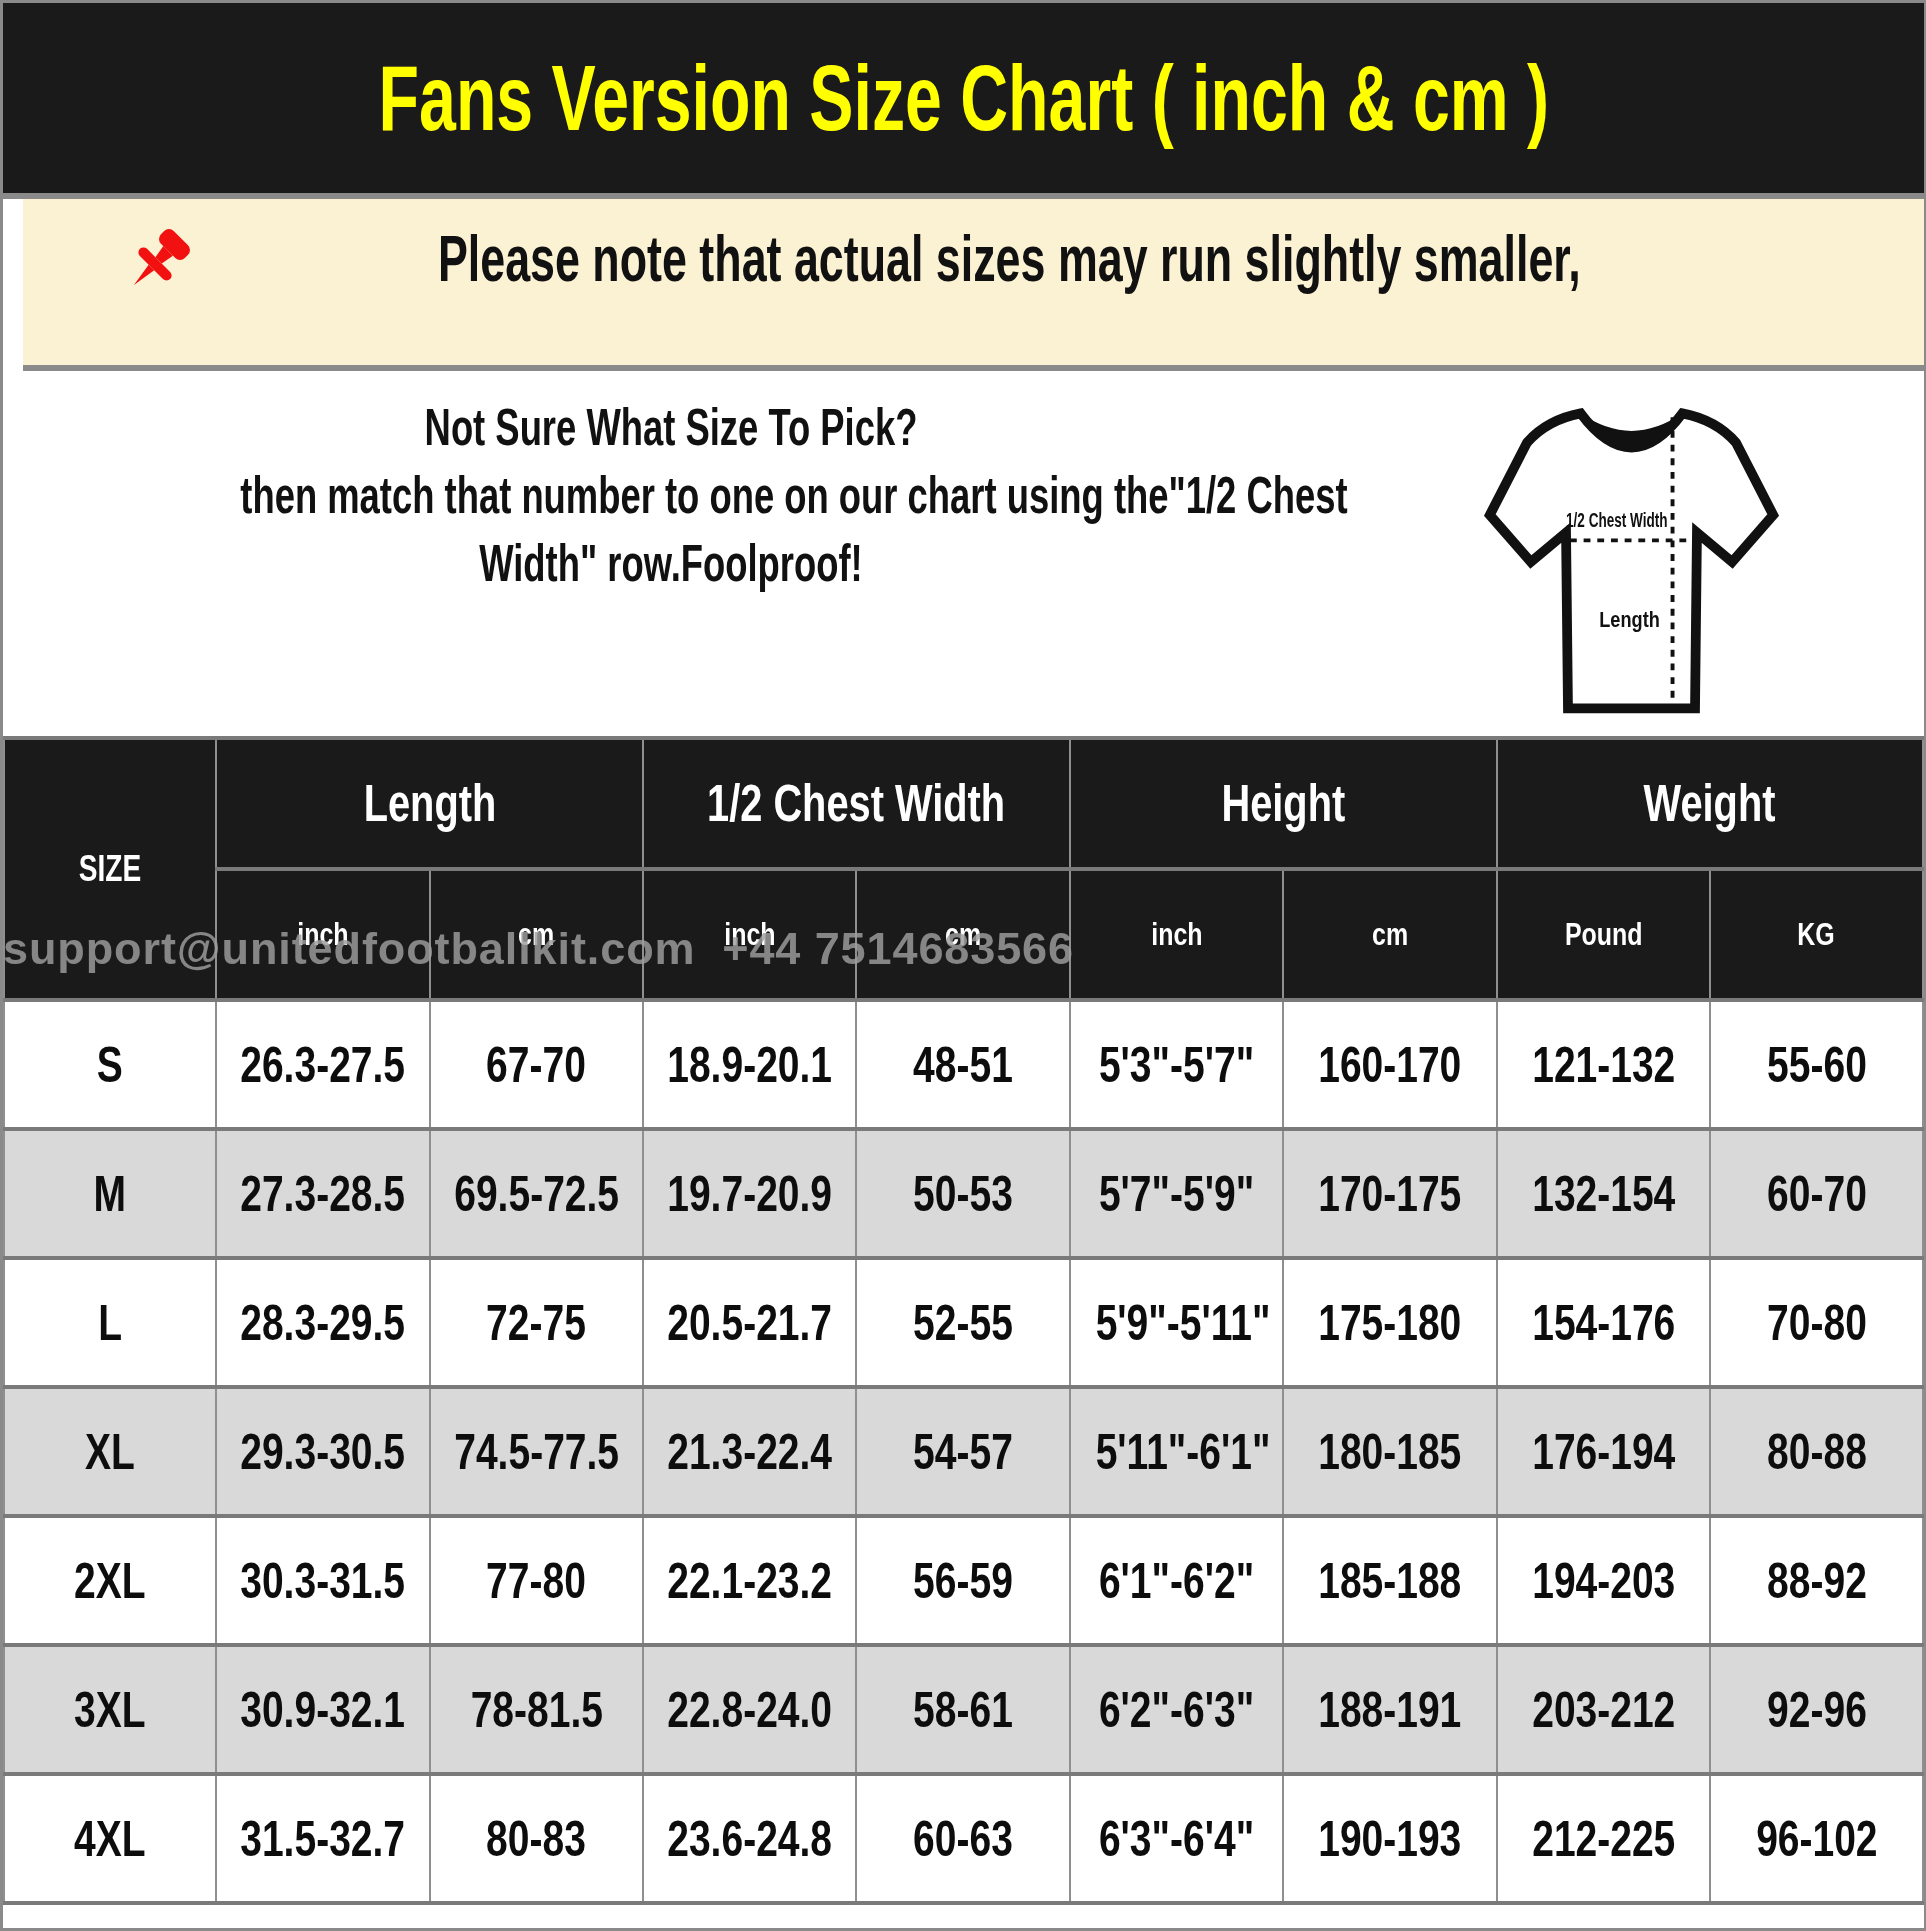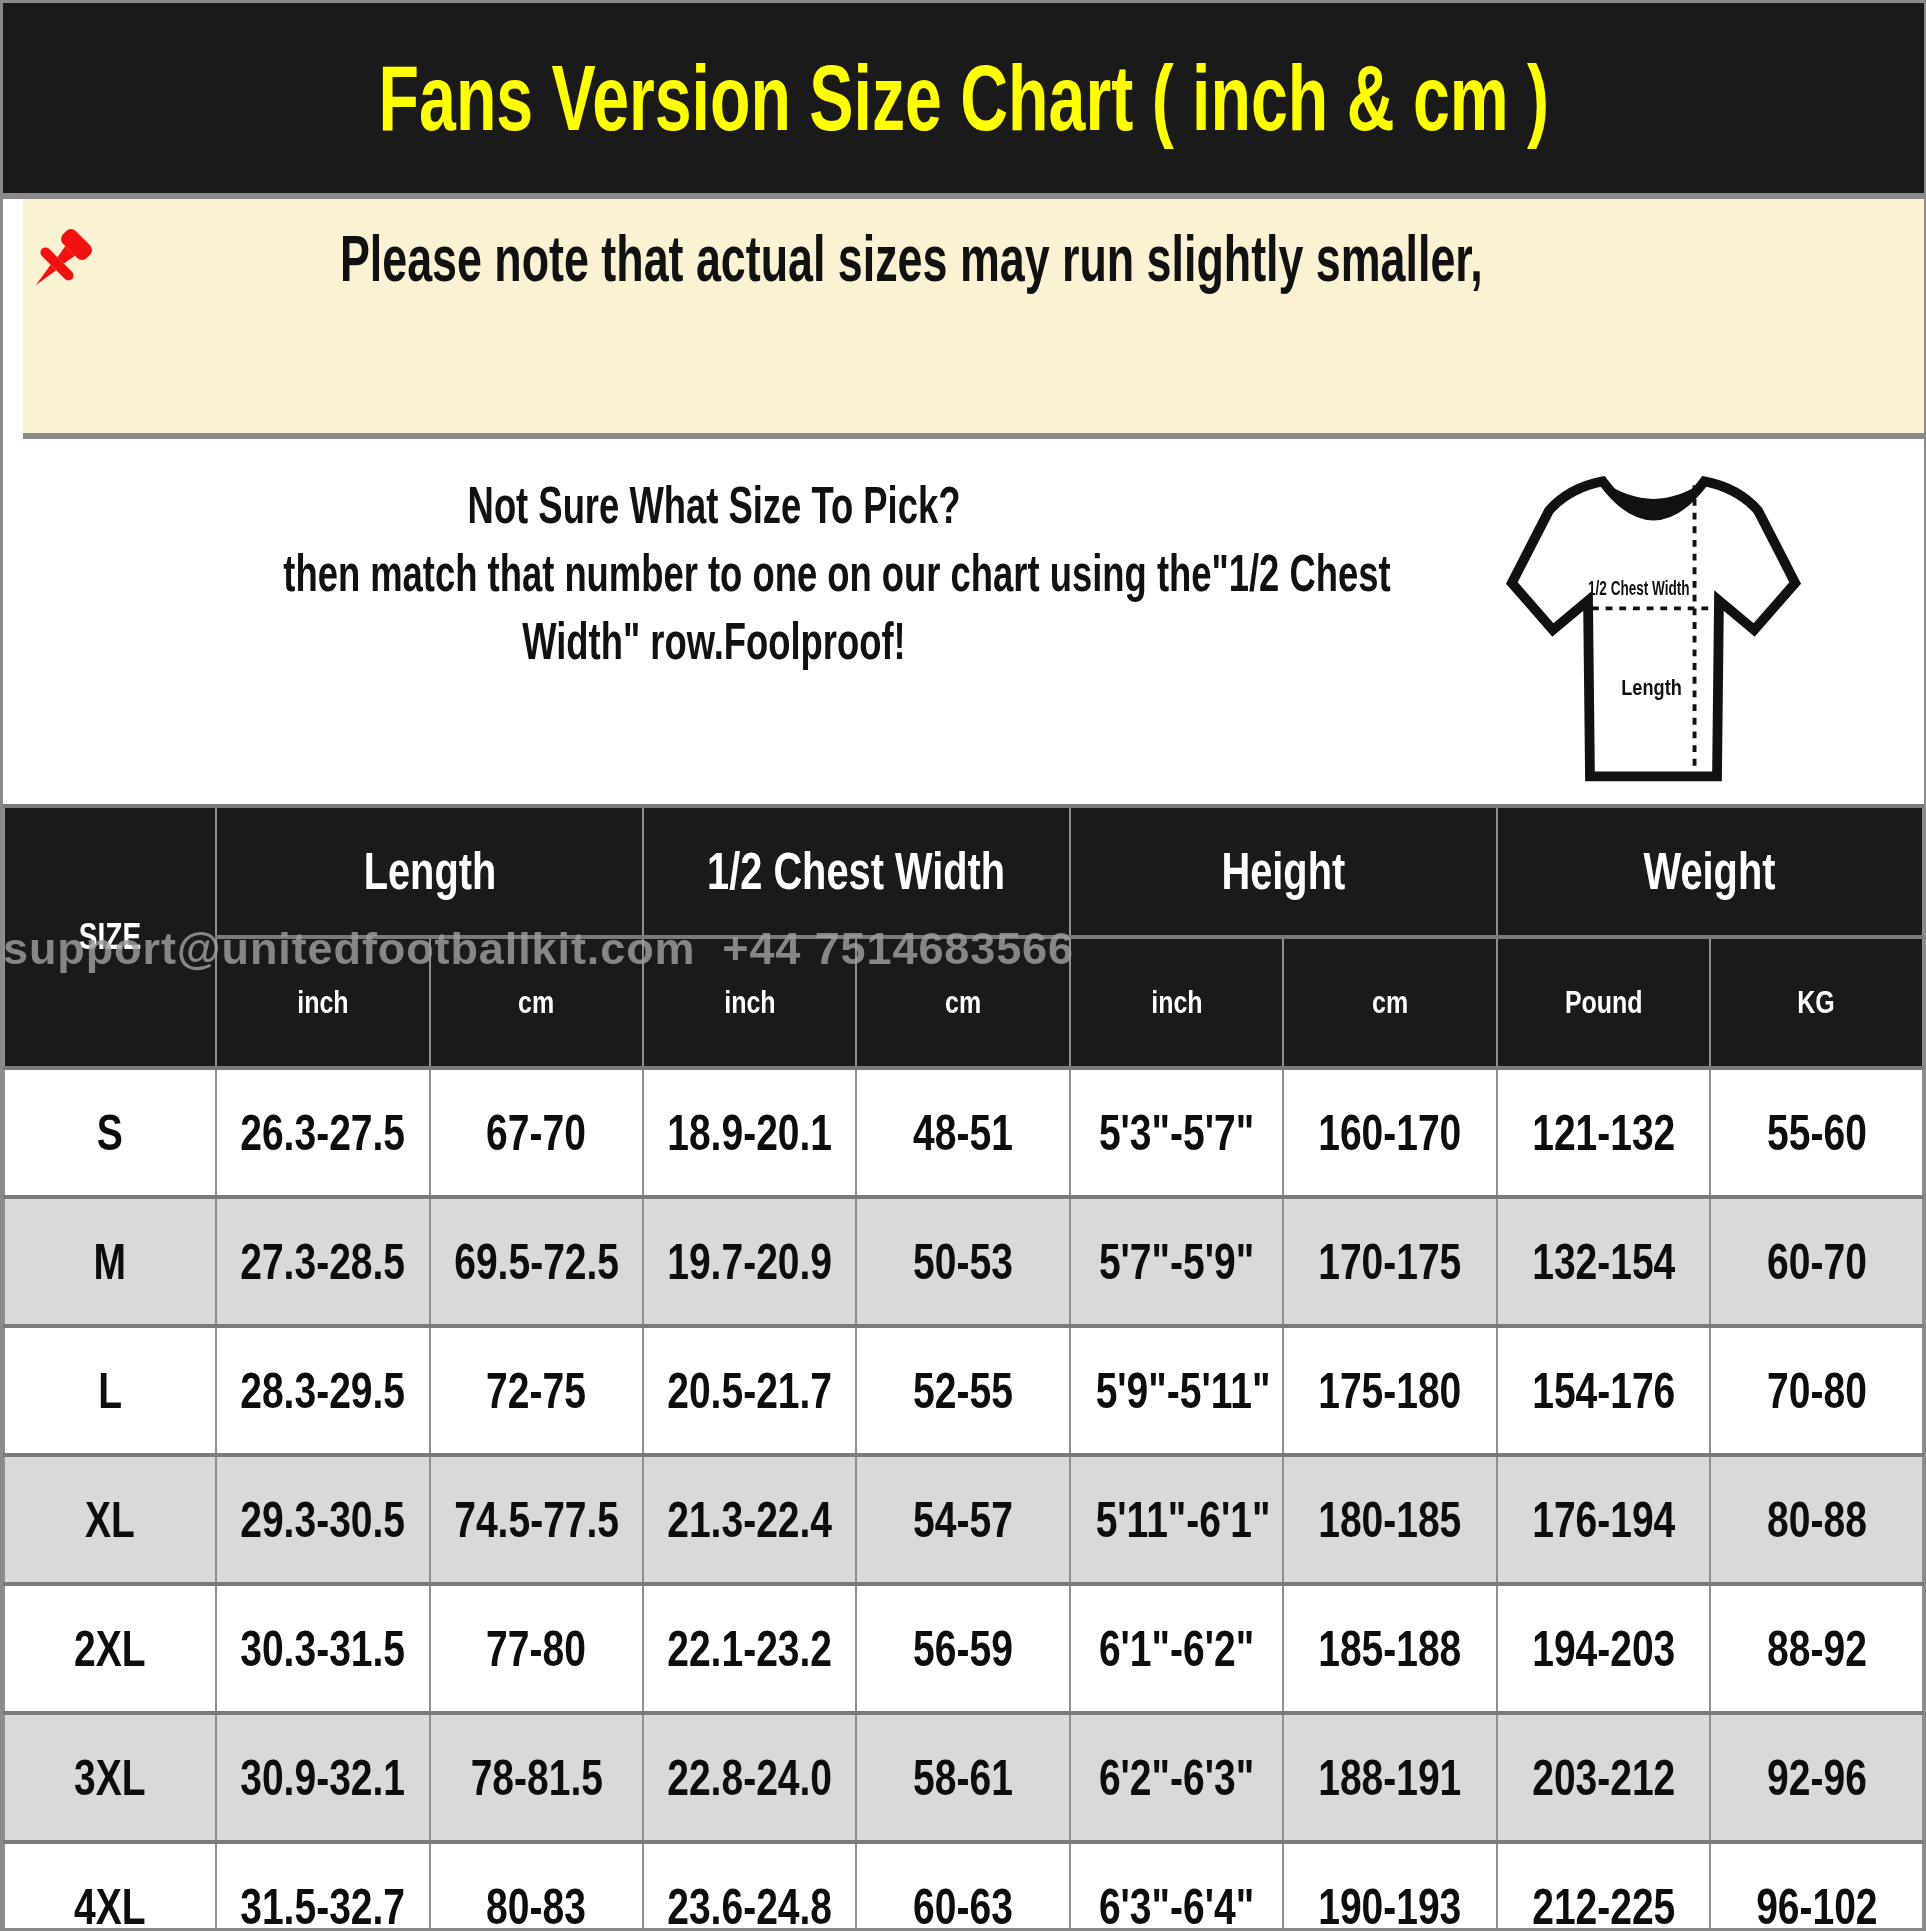--- a/index.html
+++ b/index.html
@@ -20,34 +20,34 @@
     height:196px;box-sizing:border-box;
     background:var(--black,#1a1a1a);
     border-bottom:6.4px solid var(--border-gray,#8a8a8a);
     display:flex;align-items:center;justify-content:center;
   }
   .title-bar h1{margin:0;font-size:92px;line-height:92px;color:var(--yellow,#ffff00);}
   .title-bar .cx{transform:scaleX(0.72);}
 
   
   .notice{
-    height:240px;box-sizing:border-box;
+    height:172px;box-sizing:border-box;
     background:var(--cream,#fbf1d3);
     border-bottom:6.4px solid var(--border-gray,#8a8a8a);
-    padding-top:20px;margin-left:20px;
+    text-align:center;padding-top:20px;margin-left:20px;
   }
   .notice-line{font-size:64px;line-height:81px;font-weight:bold;white-space:nowrap;}
   .notice-line .cx{transform:scaleX(0.70);}
   .red{color:var(--red,#ff0000);}
   .arrows{font-family:"DejaVu Sans","Liberation Sans",sans-serif;font-size:57px;letter-spacing:7.3px;}
   .pin{width:72px;height:72px;vertical-align:-16.5px;margin-right:0px;}
 
   
   .guide{height:365px;box-sizing:border-box;display:flex;background:#fff;}
-  .guide-text{width:1336px;padding-top:32px;margin-left:43px;}
+  .guide-text{width:1336px;padding-top:22px;}
   .guide-line{font-size:52px;line-height:68px;text-align:center;white-space:nowrap;}
   .guide-line .cx{transform:scaleX(0.70);}
   .diagram{flex:1;display:flex;justify-content:center;align-items:flex-start;}
   .shirt{width:303px;height:342px;margin-top:14.7px;}
 
   
   .size-table{width:100%;border-collapse:collapse;table-layout:fixed;}
   .size-table th,.size-table td{
     border:2.8px solid var(--cell-line,#8f8f8f);
     border-top:4.6px solid var(--row-line,#7a7a7a);

